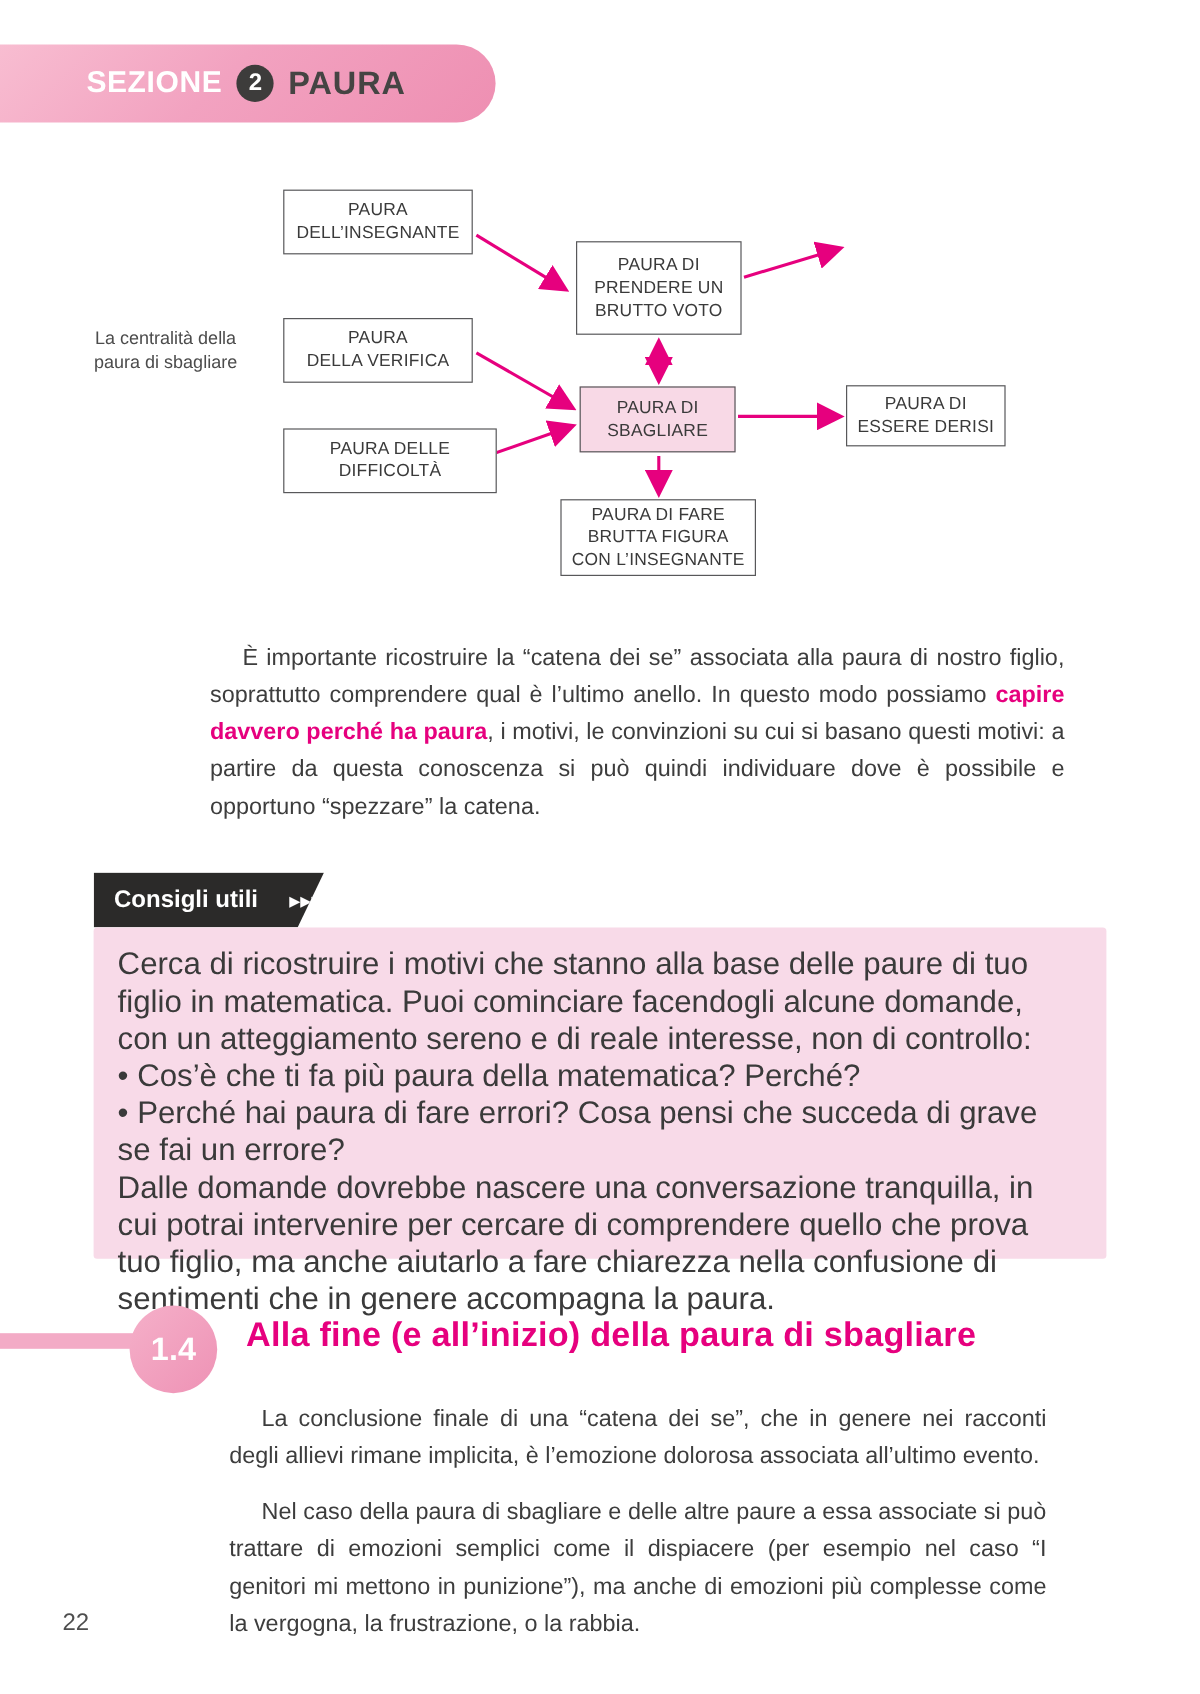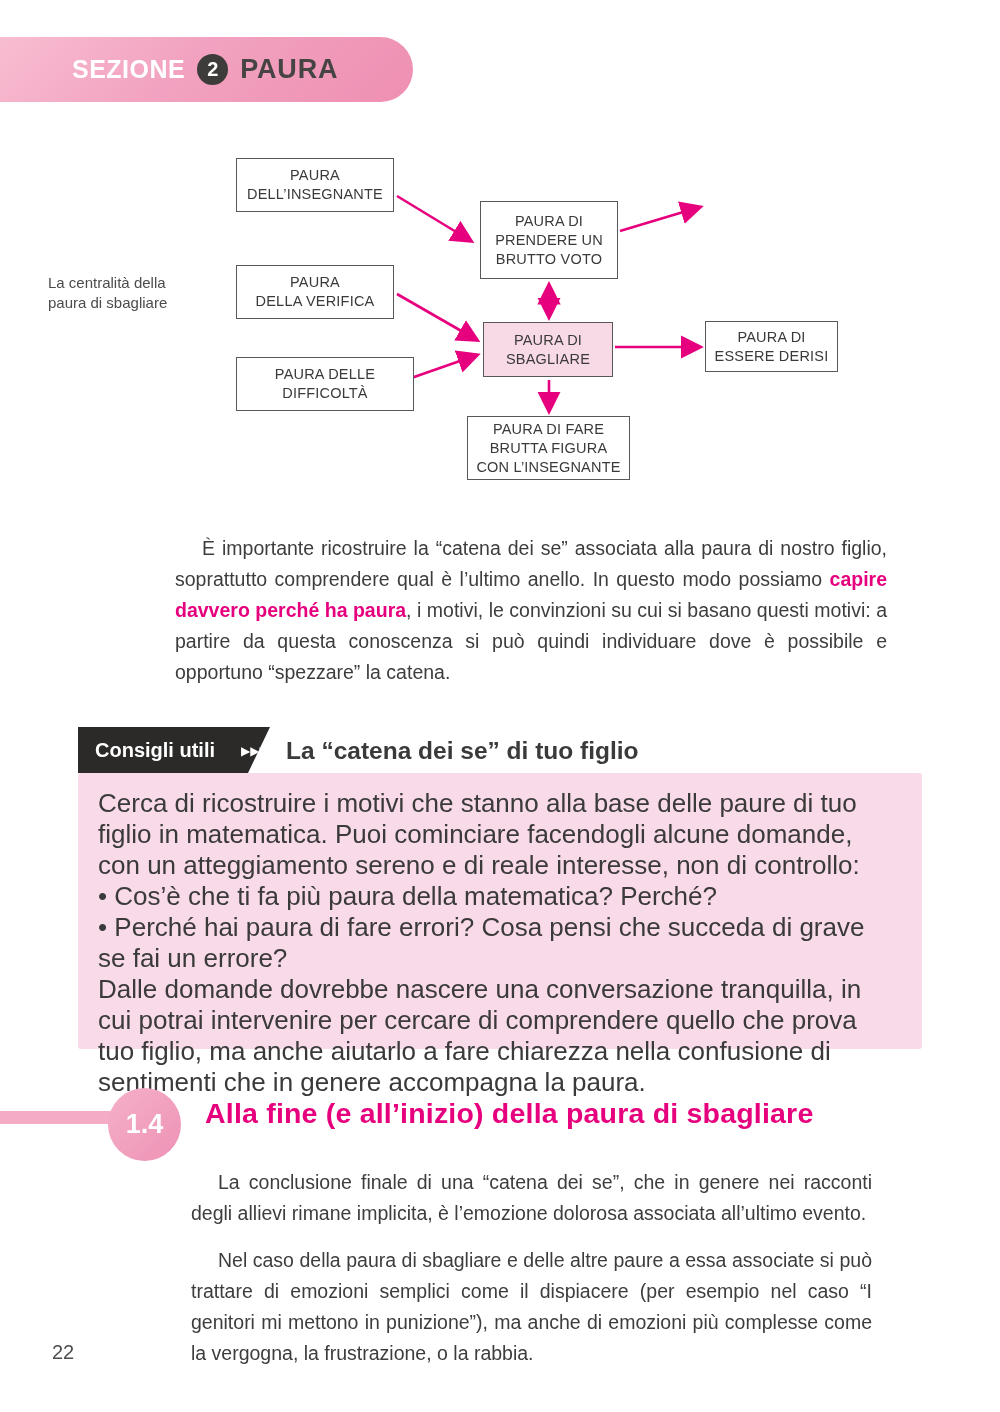--- a/index.html
+++ b/index.html
@@ -32,21 +32,21 @@
   .dbox.highlight { background:#f8d9e6; }
   .dbox-1 { left:236px; top:158px; width:158px; height:54px; }
   .dbox-2 { left:236px; top:265px; width:158px; height:54px; }
   .dbox-3 { left:236px; top:357px; width:178px; height:54px; }
   .dbox-4 { left:480px; top:201px; width:138px; height:78px; }
   .dbox-5 { left:483px; top:322px; width:130px; height:55px; }
   .dbox-6 { left:706px; top:166px; width:128px; height:78px; }
   .dbox-7 { left:705px; top:321px; width:133px; height:51px; }
   .dbox-8 { left:467px; top:416px; width:163px; height:64px; }
   .diagram-caption {
-    position:absolute; left:48px; top:273px; width:140px; 
+    position:absolute; left:68px; top:273px; width:140px; text-align:center;
     font-size:15px; line-height:20px; color:#4c4c4c; white-space:pre-line;
   }
   .arrows { position:absolute; left:0; top:0; width:1000px; height:1412px; pointer-events:none; }
 
   
   .intro {
     position:absolute; left:175px; top:533px; width:712px;
     font-size:19.5px; line-height:31px; color:#3d3d3d; text-align:justify;
   }
   .intro p { margin:0; text-indent:27px; }
@@ -137,21 +137,20 @@
 paura di sbagliare</div>
 
   <div class="intro">
     <p><span>È importante ricostruire la “catena dei se” associata alla paura di nostro figlio, soprattutto comprendere qual è l’ultimo anello. In questo modo possiamo </span><span class="highlight-phrase">capire davvero perché ha paura</span><span>, i motivi, le convinzioni su cui si basano questi motivi: a partire da questa conoscenza si può quindi individuare dove è possibile e opportuno “spezzare” la catena.</span></p>
   </div>
 
   <div class="tips-tab">
     <span class="tips-tab-label">Consigli utili</span>
     <span class="tips-tab-arrows">▶▶▶</span>
   </div>
-  <div class="tips-title">La “catena dei se” di tuo figlio</div>
 
   <div class="tips-box">
     <p>Cerca di ricostruire i motivi che stanno alla base delle paure di tuo figlio in matematica. Puoi cominciare facendogli alcune domande, con un atteggiamento sereno e di reale interesse, non di controllo:</p>
     <p>• Cos’è che ti fa più paura della matematica? Perché?</p>
     <p>• Perché hai paura di fare errori? Cosa pensi che succeda di grave se fai un errore?</p>
     <p>Dalle domande dovrebbe nascere una conversazione tranquilla, in cui potrai intervenire per cercare di comprendere quello che prova tuo figlio, ma anche aiutarlo a fare chiarezza nella confusione di sentimenti che in genere accompagna la paura.</p>
   </div>
 
   <div class="sec-bar"></div>
   <div class="sec-badge">1.4</div>

